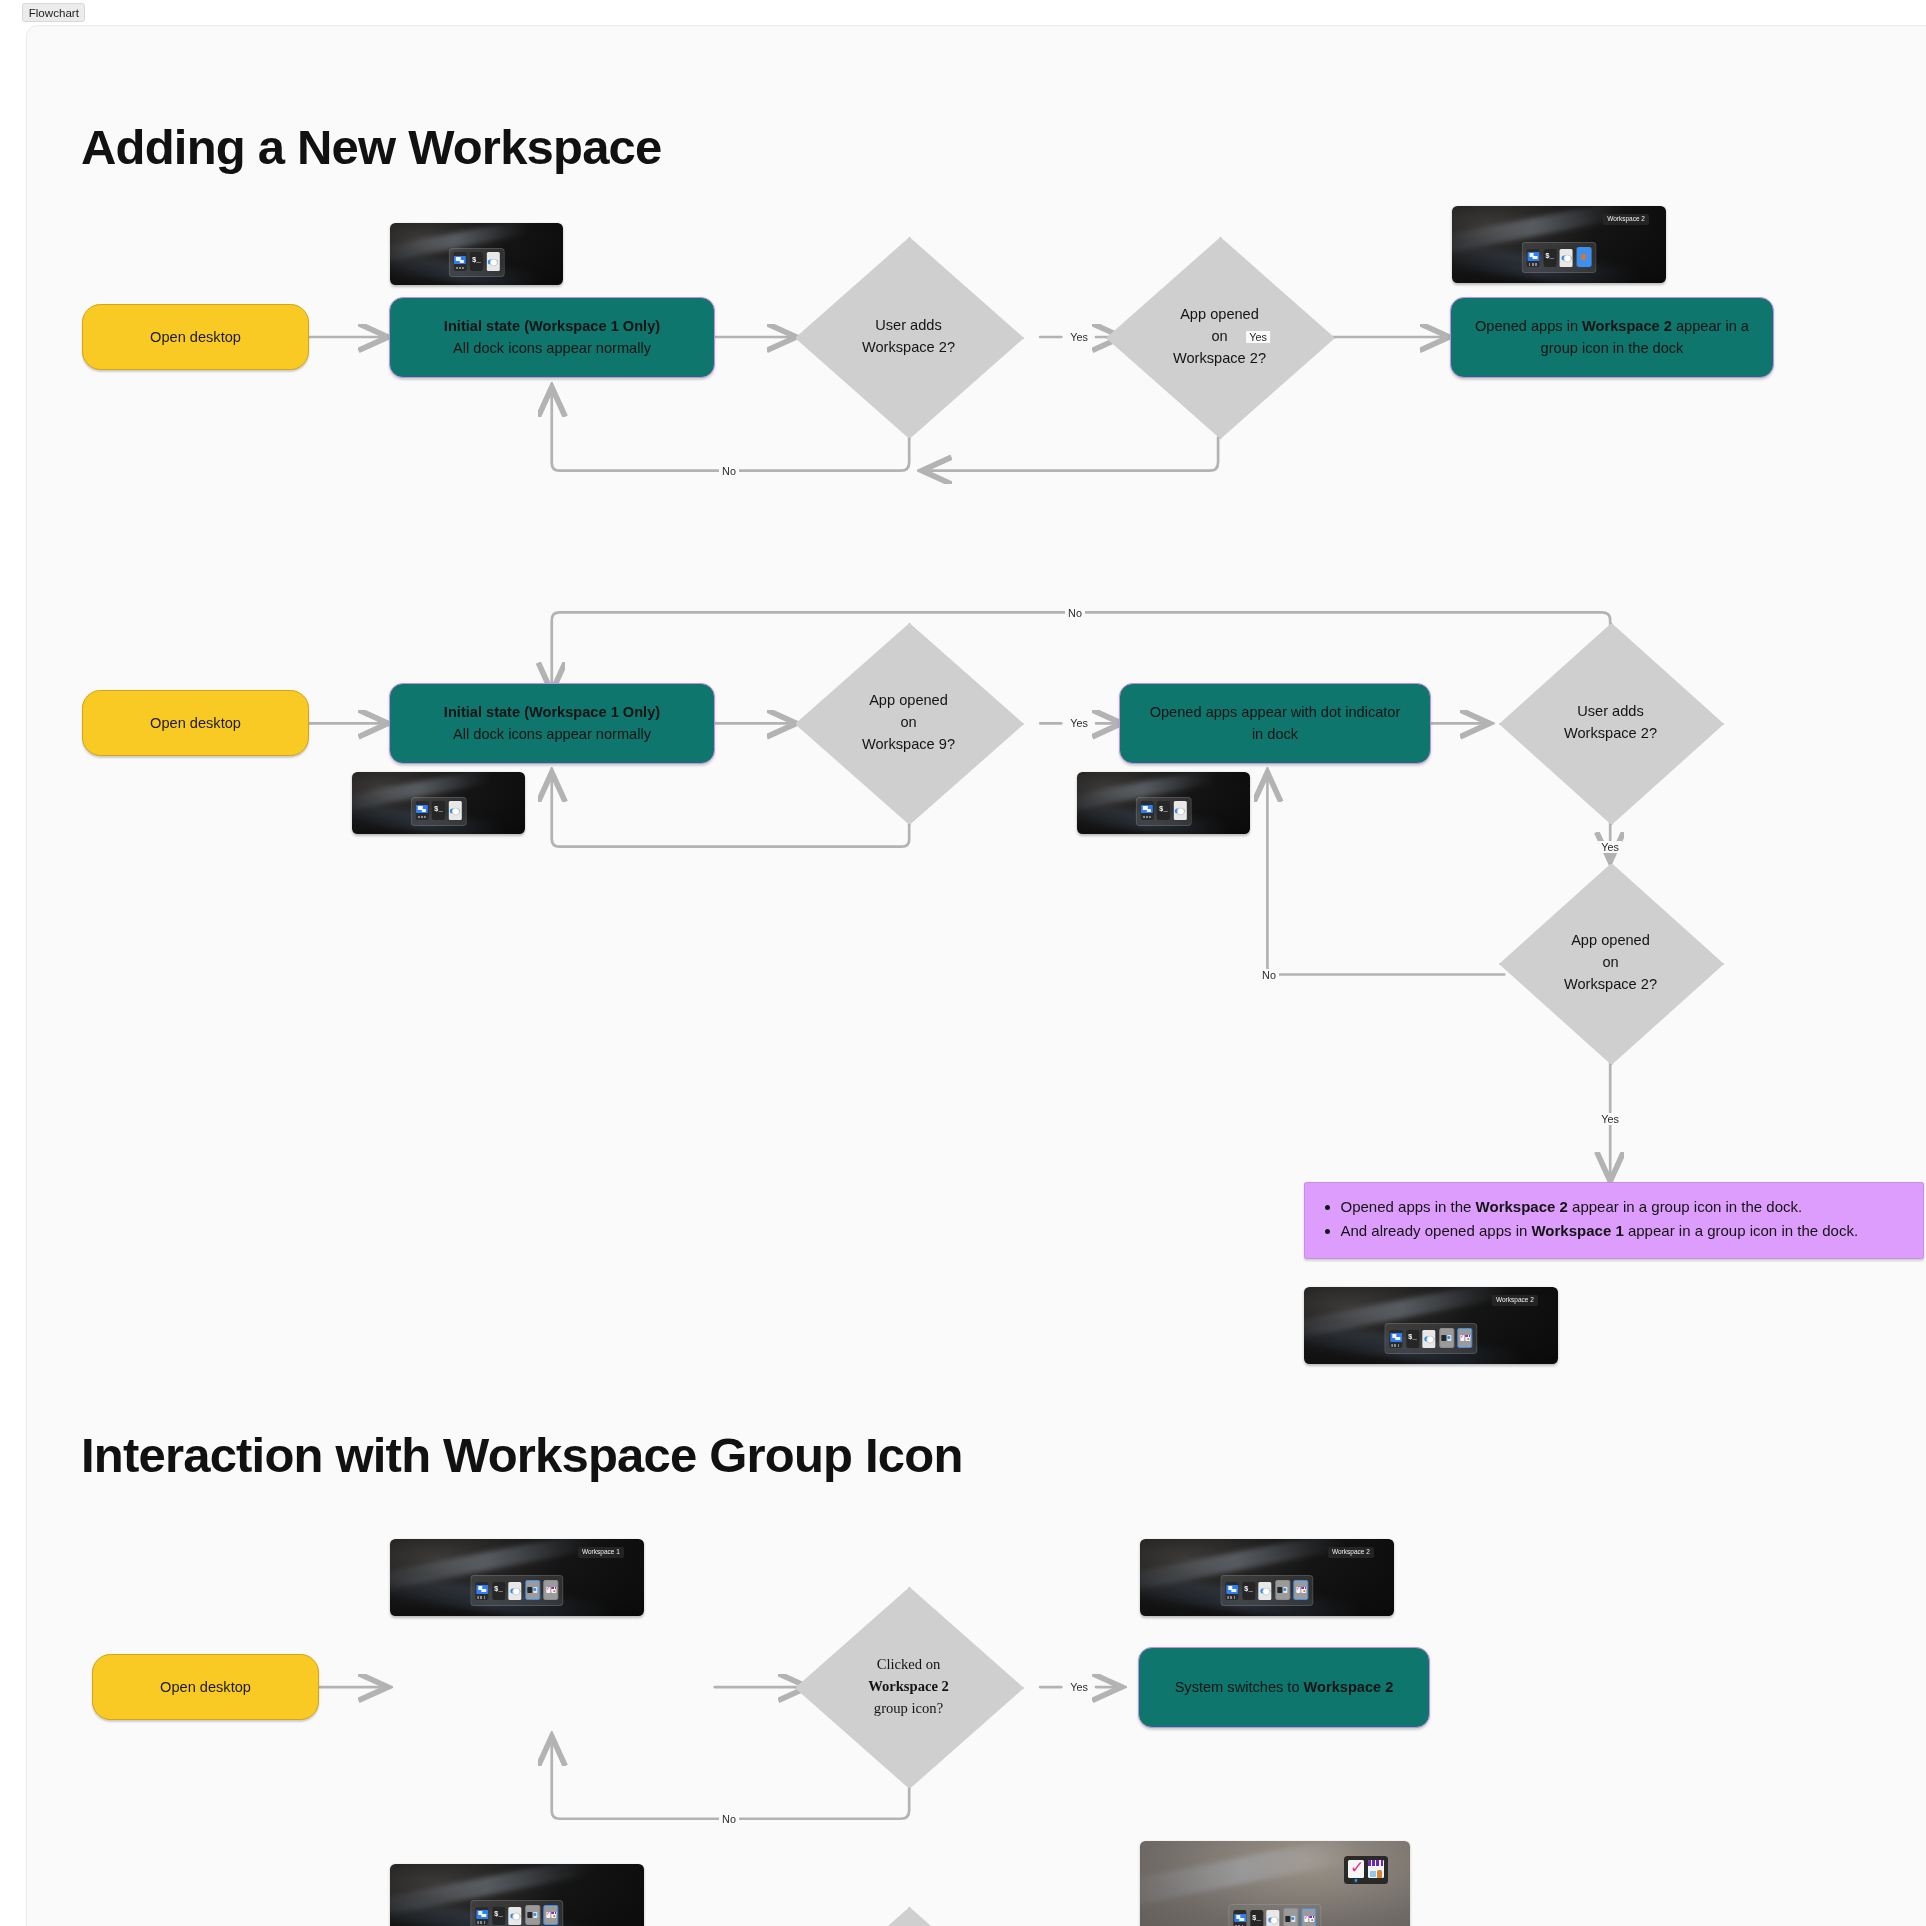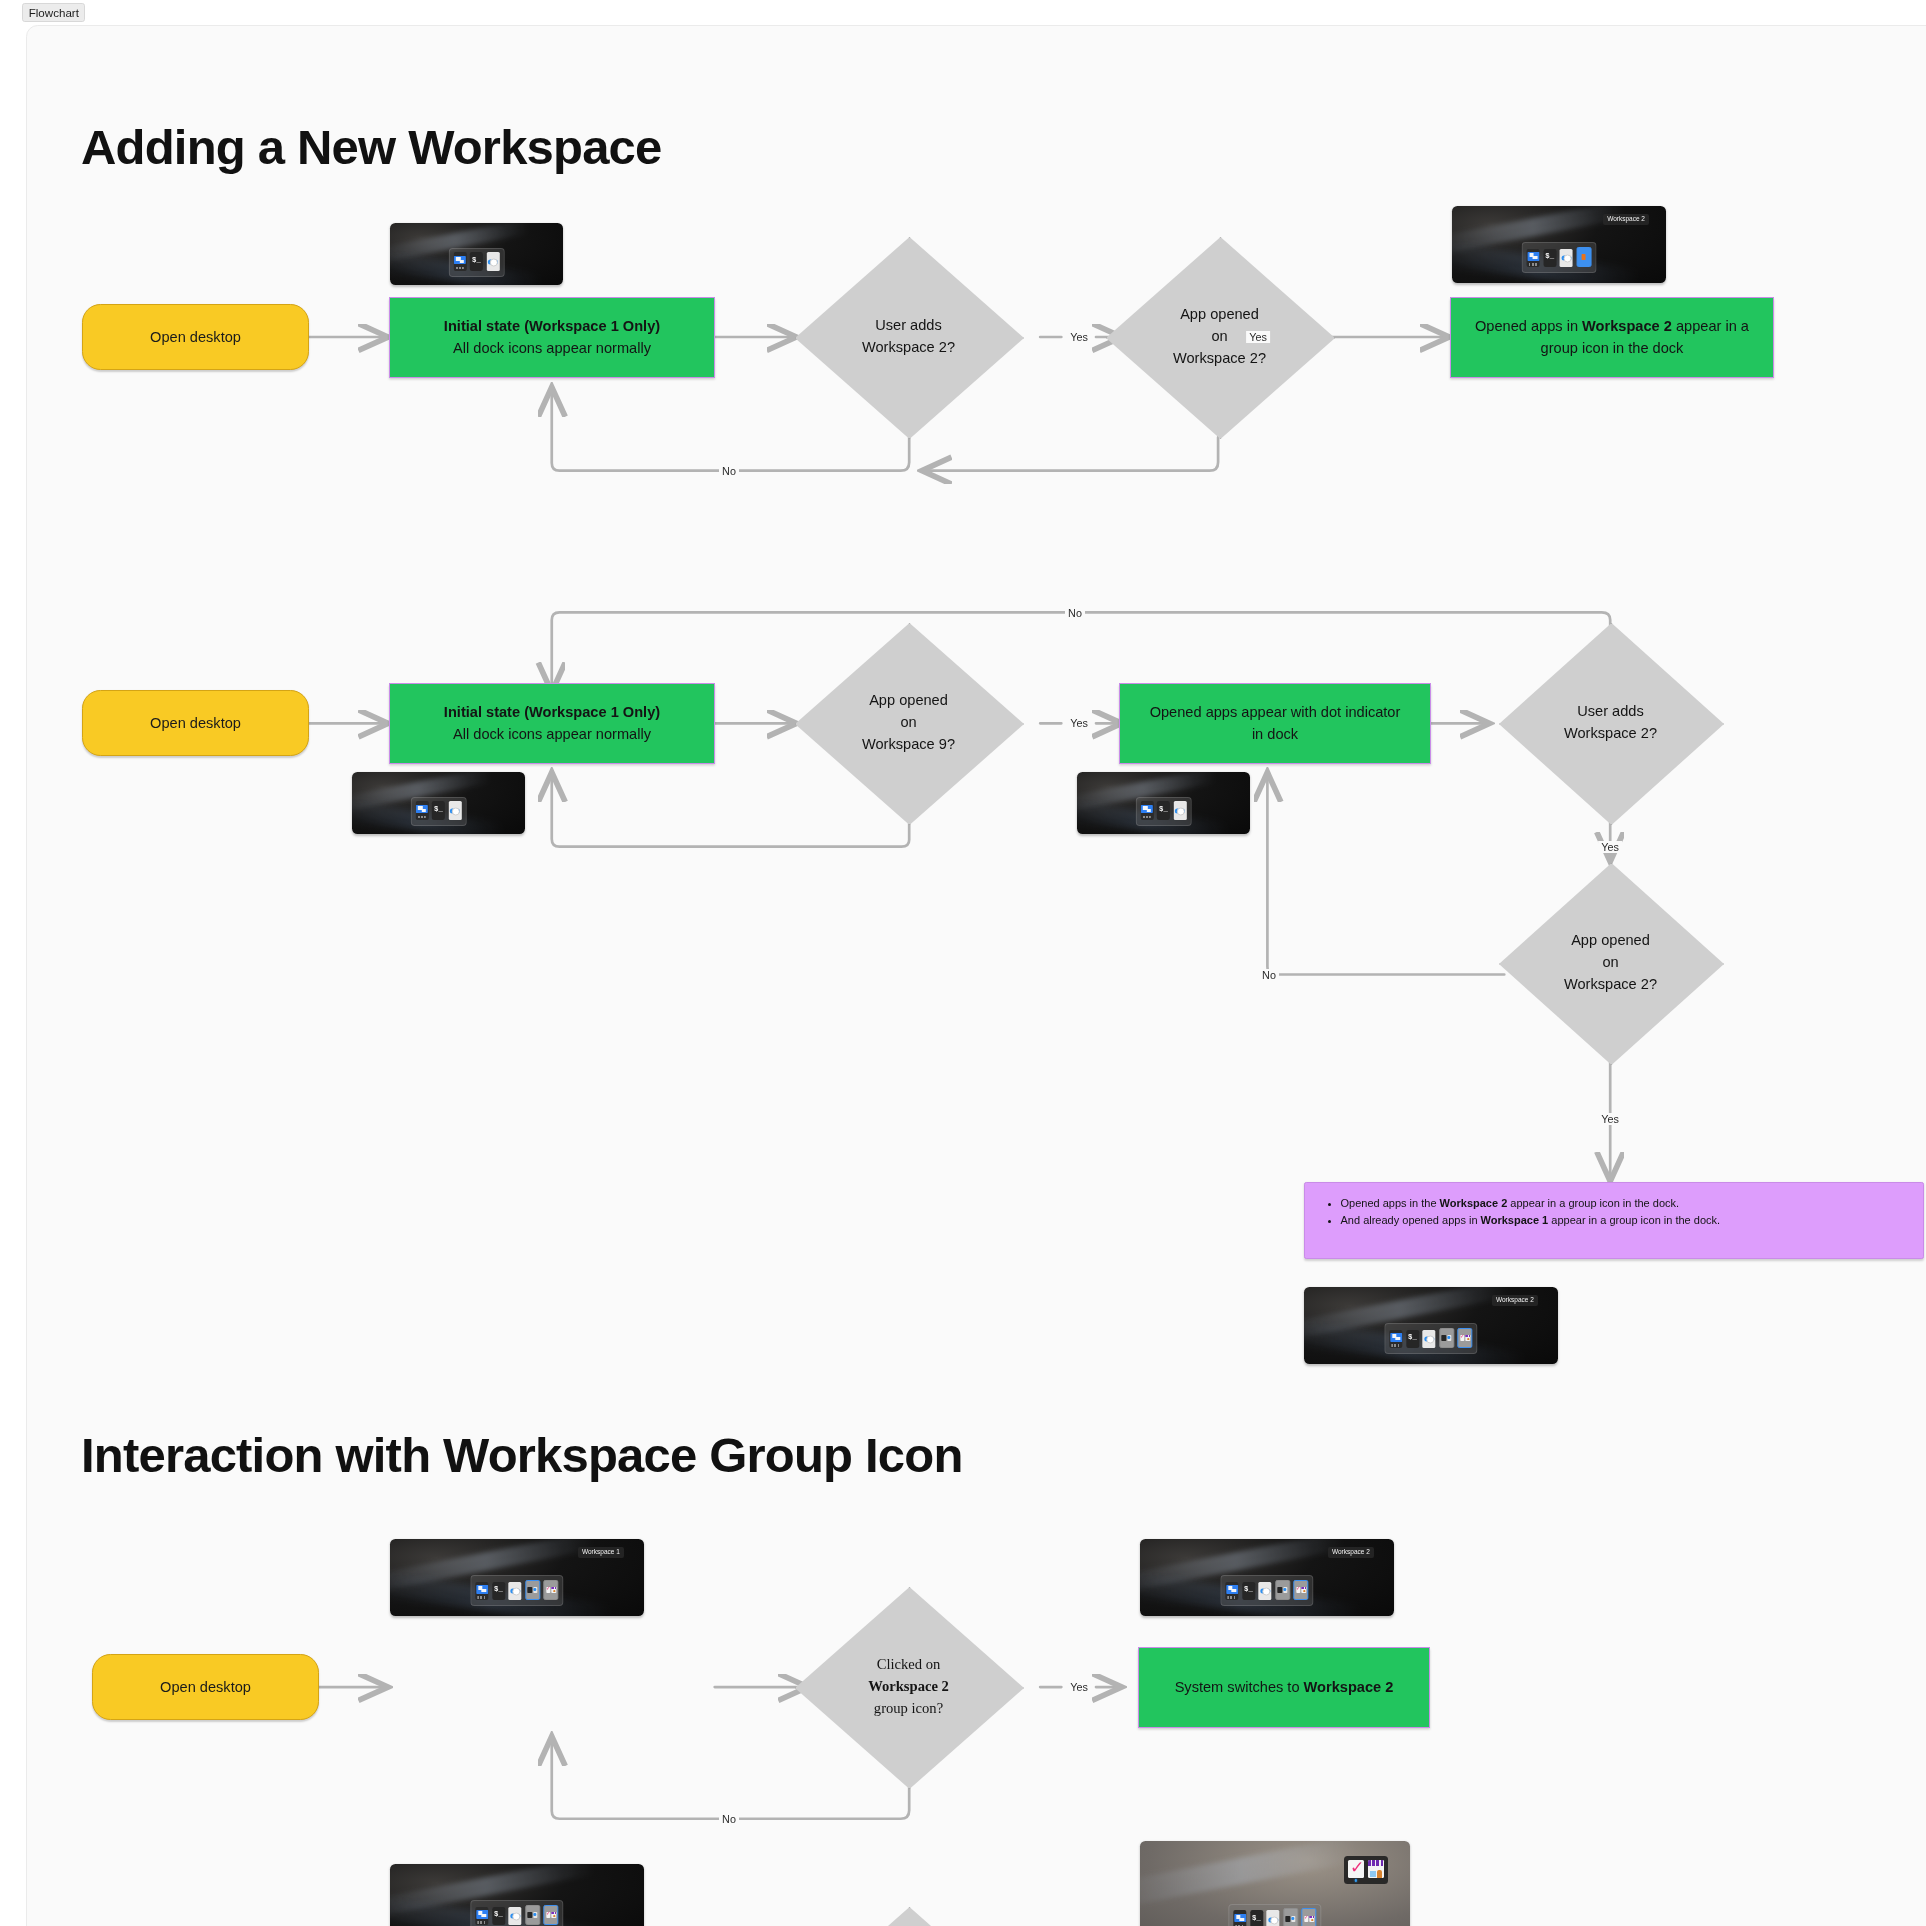--- a/index.html
+++ b/index.html
@@ -20,36 +20,36 @@
   
   #edges{position:absolute;left:0;top:0;width:2031px;height:2296px;pointer-events:none;}
 
   
   .node{position:absolute;box-sizing:border-box;display:flex;align-items:center;justify-content:center;
     text-align:center;}
 
   .n-start{background:#f9ca24;border:1.2px solid #d4a415;border-radius:18.5px;
     box-shadow:0 1.5px 1.9px rgba(0,0,0,.18);font-size:14.6px;color:#1b1b1b;}
 
-  .n-proc{background:#22c55e;border:0.8px solid #c98ce8;border-radius:0;
+  .n-proc{background:#0f766e;border:0.8px solid #c98ce8;border-radius:14px;
     box-shadow:0 1.5px 2.3px rgba(0,0,0,.17);font-size:14.6px;color:#141414;line-height:1.45;padding:3.9px 8.5px;}
 
   .n-proc b{font-weight:700;}
 
   .n-dec{background:transparent;}
   .n-dec .dshape{position:absolute;left:0;top:0;width:100%;height:100%;background:#cfcfcf;
     border:0.8px solid #a8a8a8;clip-path:polygon(50% 0,100% 50%,50% 100%,0 50%);
     filter:drop-shadow(0 1.2px 1.2px rgba(0,0,0,.12));}
   .n-dec .dtext{position:relative;z-index:2;font-size:14.6px;line-height:1.5;color:#141414;width:100%;}
   .n-dec .dtext b{font-weight:700;}
 
   .n-list{background:#dd9dfc;border:0.8px solid #c98ce8;border-radius:2.3px;
     box-shadow:0 1.5px 2.3px rgba(0,0,0,.17);display:block;padding:11.6px 18.5px;}
   .n-list ul{margin:0;padding-left:17px;}
-  .n-list li{font-size:11px;line-height:1.62;color:#141414;text-align:left;}
+  .n-list li{font-size:15px;line-height:1.62;color:#141414;text-align:left;}
   .n-list li b{font-weight:700;}
 
   
   .elabel{position:absolute;font-size:10.8px;color:#2b2b2b;background:#fafafa;padding:0 3.1px;
     transform:translate(-50%,-50%);white-space:nowrap;}
 
   
   .shot{position:absolute;border-radius:5.4px;overflow:hidden;
     background:radial-gradient(120% 130% at 18% 24%, #3c3a38 0%, #141414 42%, #070707 100%);
     box-shadow:0 1.2px 2.7px rgba(0,0,0,.25);}

